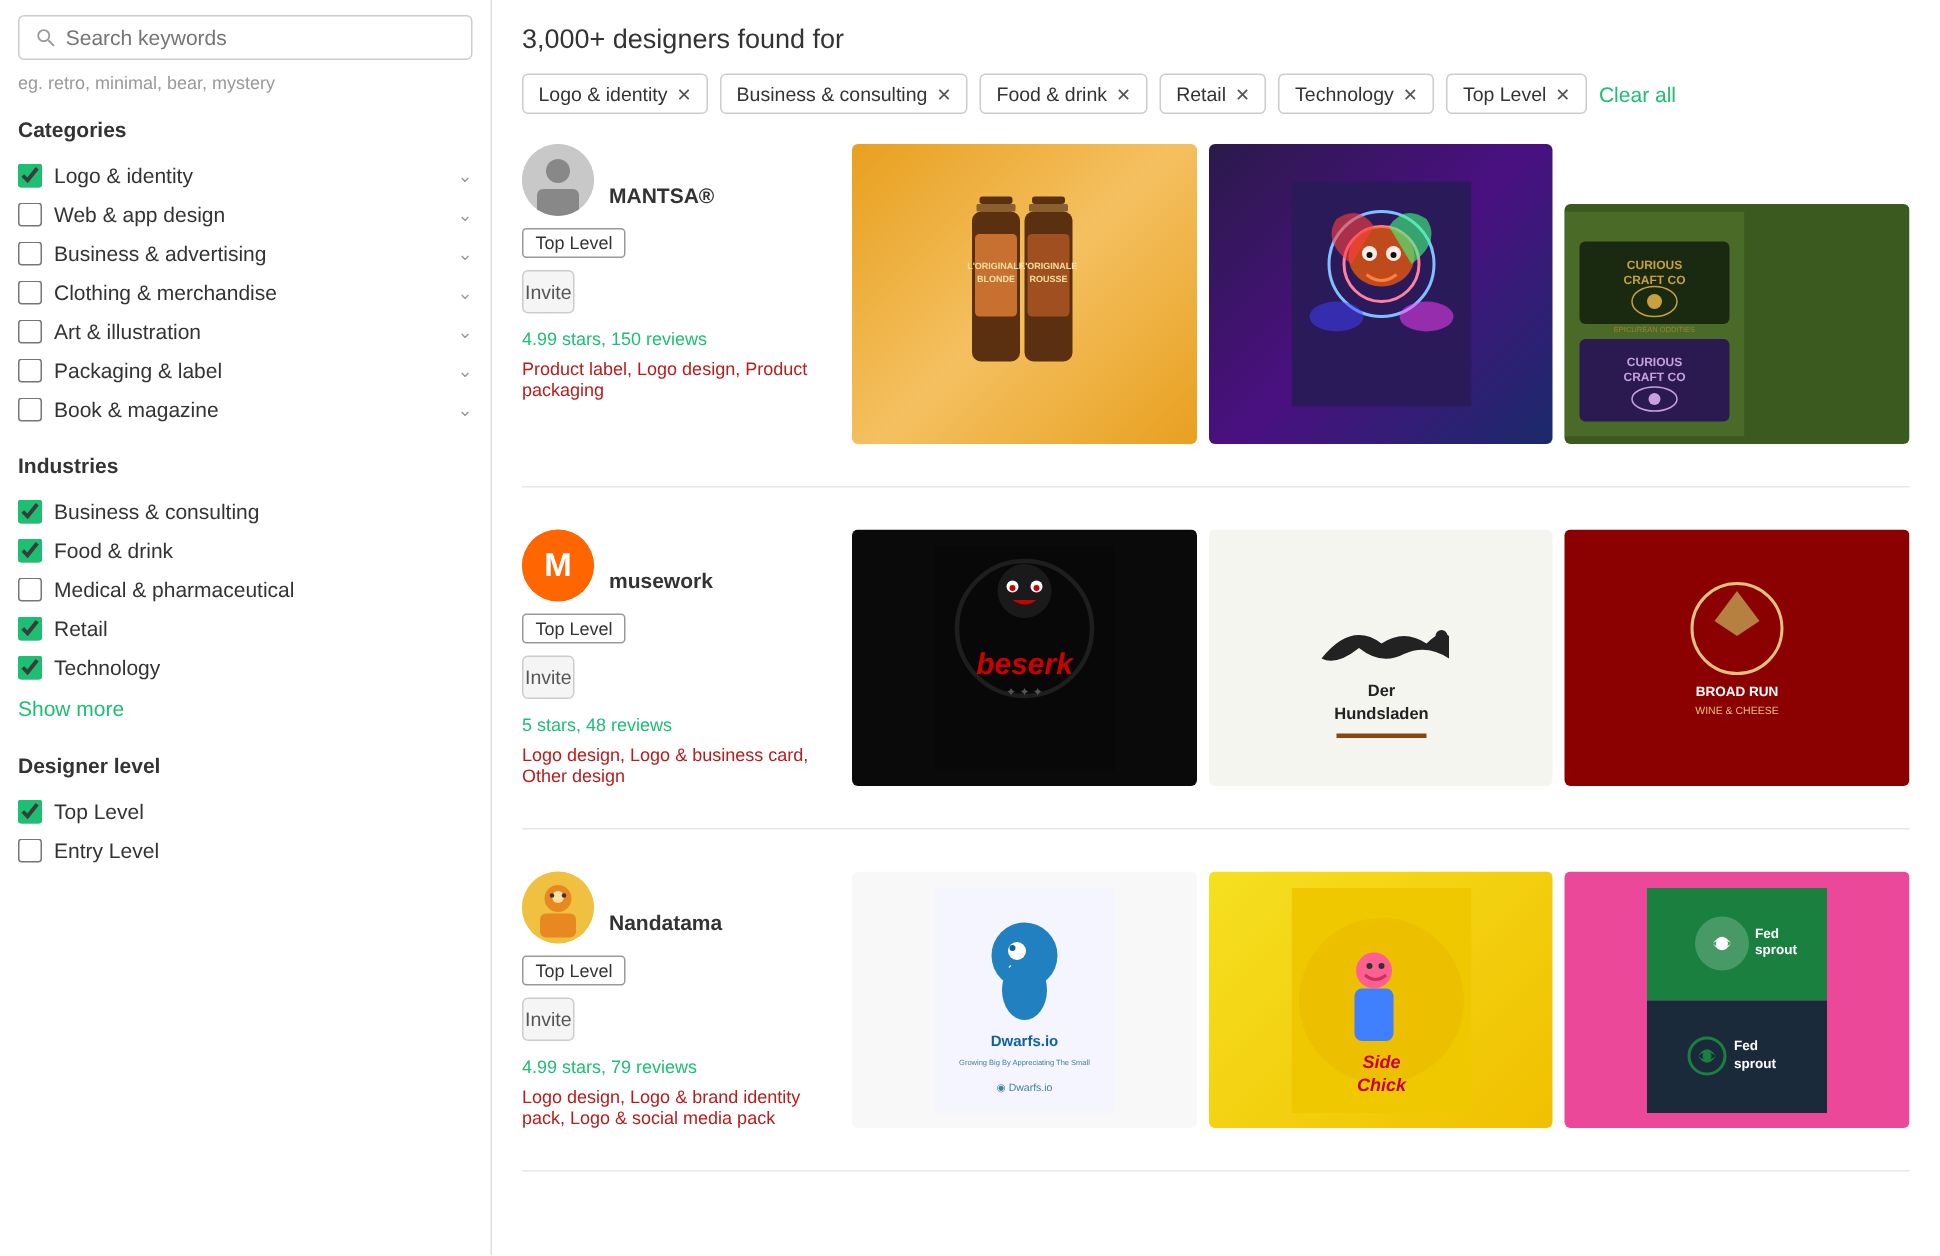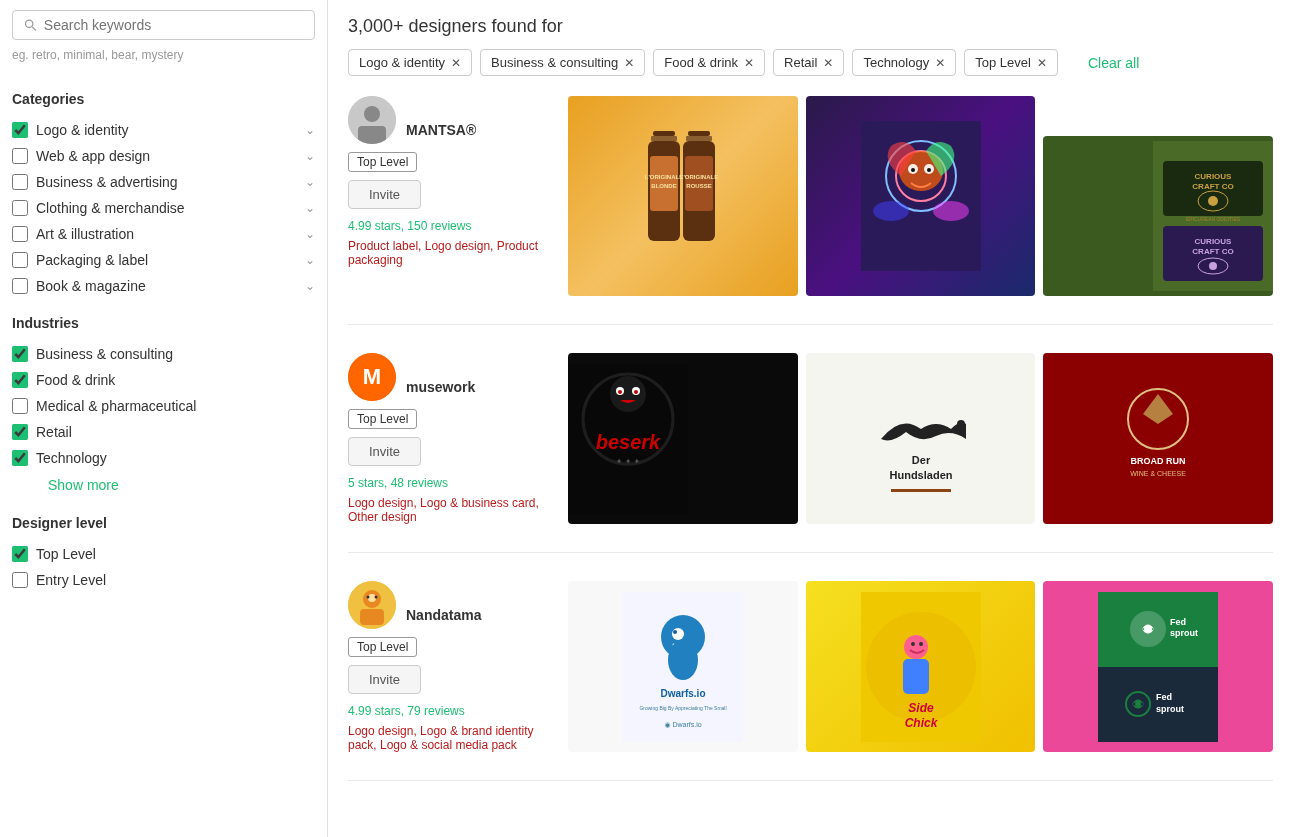--- a/index.html
+++ b/index.html
@@ -26,21 +26,21 @@
     #sidebar .search-box input {
       border: none;
       outline: none;
       font-size: 14px;
       color: #999;
       width: 100%;
     }
     #sidebar .search-hint {
       font-size: 12px;
       color: #999;
-      margin-bottom: 29px;
+      margin-bottom: 16px;
     }
 
     .filter-section { margin-bottom: 16px; }
     .filter-section-title {
       font-size: 14px;
       font-weight: bold;
       color: #333;
       margin-bottom: 10px;
     }
 
@@ -72,21 +72,20 @@
       font-size: 12px;
     }
     .show-more-btn {
       color: #1dbf73;
       font-size: 14px;
       cursor: pointer;
       background: none;
       border: none;
       padding: 6px 0;
       text-align: left;
-      margin-left: 36px;
     }
 
     
     #main {
       flex: 1;
       padding: 16px 20px;
       overflow-y: auto;
     }
     .results-header {
       font-size: 18px;
@@ -118,21 +117,21 @@
       font-size: 12px;
       color: #555;
       cursor: pointer;
     }
     .clear-all-btn {
       background: none;
       border: none;
       color: #1dbf73;
       font-size: 14px;
       cursor: pointer;
-      margin-left: 22px;
+      margin-left: 0;
     }
 
     
     .designer-card {
       display: flex;
       gap: 20px;
       margin-bottom: 28px;
       padding-bottom: 28px;
       border-bottom: 1px solid #e8e8e8;
     }
@@ -171,21 +170,21 @@
       border-radius: 3px;
       padding: 2px 8px;
       font-size: 12px;
       color: #333;
       margin-bottom: 8px;
     }
     .invite-btn {
       background: #f5f5f5;
       border: 1px solid #ccc;
       border-radius: 4px;
-      padding: 6px 20px;
+      padding: 6px 1px;
       font-size: 13px;
       color: #555;
       cursor: pointer;
       margin-bottom: 10px;
       display: block;
     }
     .designer-rating {
       color: #1dbf73;
       font-size: 12px;
       margin-bottom: 6px;
@@ -231,32 +230,32 @@
       align-items: center;
       justify-content: center;
       overflow: hidden;
     }
 
     
     .portfolio-craft {
       background: #3a5a20;
       display: flex;
       flex-direction: column;
-      align-items: flex-end;
+      align-items: flex-start;
       justify-content: center;
       gap: 4px;
       margin-top: 40px;
     }
 
     
     .portfolio-beserk {
       background: #0a0a0a;
       display: flex;
       align-items: center;
-      justify-content: flex-start;
+      justify-content: center;
     }
 
     
     .portfolio-hundsladen {
       background: #f5f5f0;
       display: flex;
       align-items: center;
       justify-content: center;
     }
 

